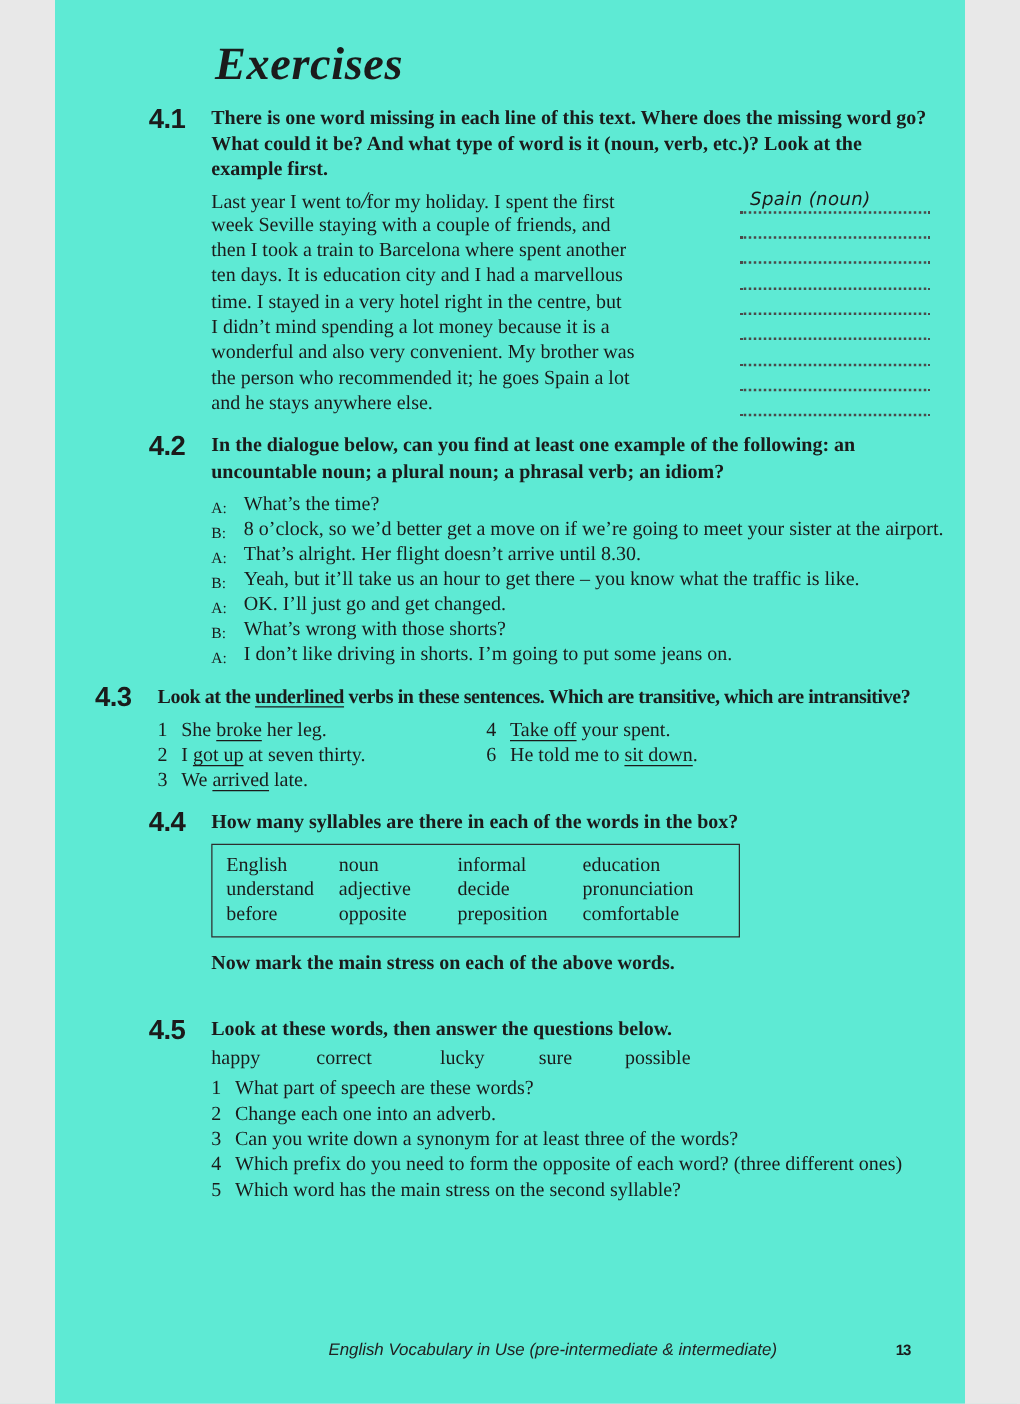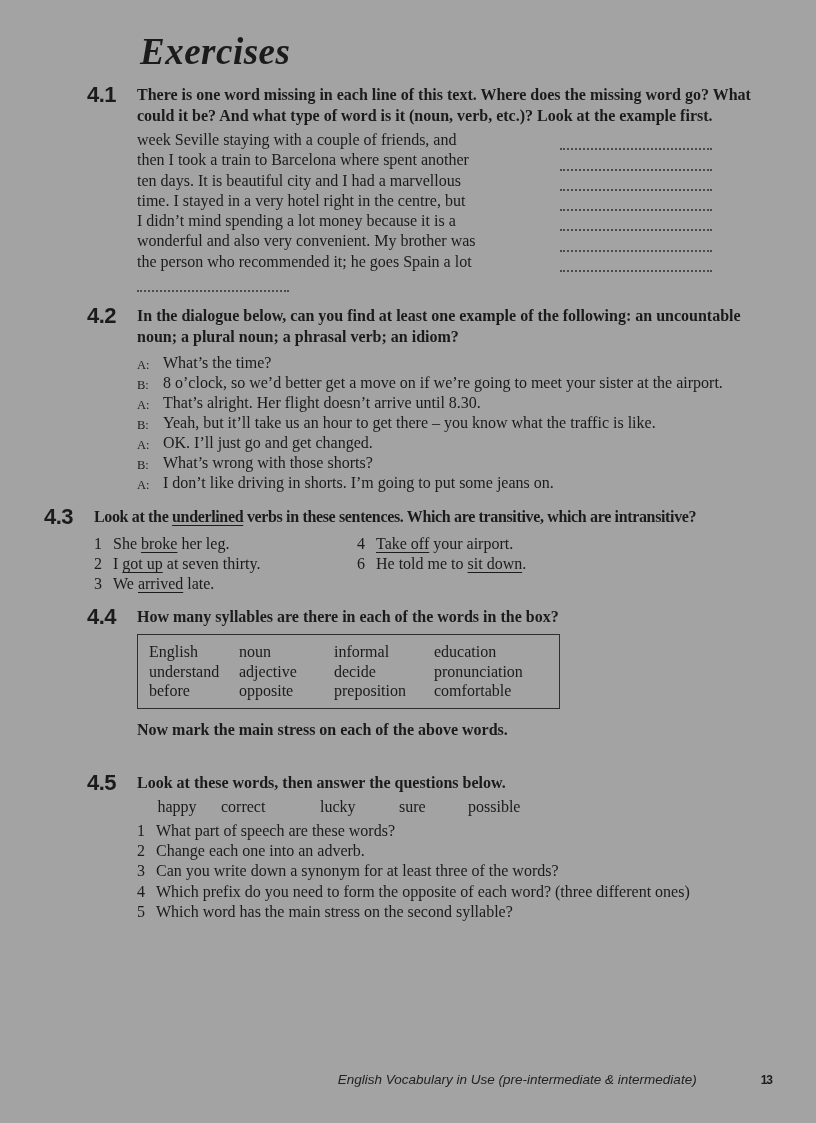--- a/index.html
+++ b/index.html
@@ -1,26 +1,25 @@
 <!DOCTYPE html>
 <html><head>
 <meta charset="utf-8">
 <style>
   * { box-sizing: border-box; margin: 0; padding: 0; }
   html,body { background: #e8e8e8; }
   .page {
     position: relative;
-    width: 816px; height: 1123px;
+    width: 728px; height: 1123px;
     margin: 0 auto;
-    background: #a3a3a3;
+    background: #5eead4;
     color: #1b1b1b;
     font-family: "Liberation Serif", serif;
     font-size: 16px;
     overflow: hidden;
-    padding-left: 12px;
   }
   .page-title {
     padding-top: 30px;
     margin-left: 128px;
     font-size: 37px;
     font-style: italic;
     font-weight: bold;
     letter-spacing: 0.5px;
   }
   .exercise {
@@ -91,34 +90,34 @@
     padding: 7px 11px 8px 11px;
   }
   .box-row {
     display: grid;
     grid-template-columns: 90px 95px 100px auto;
     line-height: 19.3px;
   }
   .followup { margin-top: 12px; font-weight: bold; }
   
   .word-row { margin-top: 2px; height: 21px; line-height: 21px; }
-  .w-0 { display: inline-block; width: 80px; text-align: center; }
+  .w-0 { display: inline-block; width: 80px; }
   .w-1 { display: inline-block; width: 95px; }
   .w-2 { display: inline-block; width: 75px; }
   .w-3 { display: inline-block; width: 65px; }
   .w-4 { display: inline-block; }
   .questions { margin-top: 4px; }
   .q-row { height: 20.3px; line-height: 20.3px; white-space: nowrap; }
   
   .footer {
     position: absolute;
     top: 1072px; right: 44px;
     display: flex;
     align-items: flex-end;
-    gap: 64px;
+    gap: 95px;
     margin-left: 32px;
   }
   .footer-book {
     font-family: "Liberation Sans", sans-serif;
     font-style: italic;
     font-size: 13.5px;
     color: #222;
   }
   .footer-page {
     font-family: "Liberation Sans", sans-serif;
@@ -133,48 +132,55 @@
 <div class="page">
 
   <h1 class="page-title">Exercises</h1>
 
   <section class="exercise ex-41">
     <div class="ex-num">4.1</div>
     <div>
       <p class="instruction">There is one word missing in each line of this text. Where does the missing word go? What could it be? And what type of word is it (noun, verb, etc.)? Look at the example first.</p>
       <div class="passage">
         <div class="passage-row">
+          <div class="p-text"><span>Last year I went to</span><span class="caret-slash">/</span><span>for my holiday. I spent the first</span></div>
+          <div class="p-answer">
+              <span class="handwritten">Spain (noun)</span>
+            </div>
+        </div>
+        <div class="passage-row">
           <div class="p-text">week Seville staying with a couple of friends, and</div>
           <div class="p-answer"></div>
         </div>
         <div class="passage-row">
           <div class="p-text">then I took a train to Barcelona where spent another</div>
           <div class="p-answer"></div>
         </div>
         <div class="passage-row">
-          <div class="p-text">ten days. It is beautiful city and I had a marvellous</div>
+          <div class="p-text">ten days. It is education city and I had a marvellous</div>
           <div class="p-answer"></div>
         </div>
         <div class="passage-row">
           <div class="p-text">time. I stayed in a very hotel right in the centre, but</div>
           <div class="p-answer"></div>
         </div>
         <div class="passage-row">
           <div class="p-text">I didn’t mind spending a lot money because it is a</div>
           <div class="p-answer"></div>
         </div>
         <div class="passage-row">
           <div class="p-text">wonderful and also very convenient. My brother was</div>
           <div class="p-answer"></div>
         </div>
         <div class="passage-row">
           <div class="p-text">the person who recommended it; he goes Spain a lot</div>
           <div class="p-answer"></div>
         </div>
         <div class="passage-row">
+          <div class="p-text">and he stays anywhere else.</div>
           <div class="p-answer"></div>
         </div>
       </div>
     </div>
   </section>
 
   <section class="exercise ex-42">
     <div class="ex-num">4.2</div>
     <div>
       <p class="instruction">In the dialogue below, can you find at least one example of the following: an uncountable noun; a plural noun; a phrasal verb; an idiom?</p>
@@ -212,21 +218,21 @@
   </section>
 
   <section class="exercise ex-43">
     <div class="ex-num">4.3</div>
     <div>
       <p class="instruction tight"><span>Look at the </span><span class="u">underlined</span><span> verbs in these sentences. Which are transitive, which are intransitive?</span></p>
       <div class="items-grid">
         <div><span class="item-num">1</span><span>She </span><span class="u">broke</span><span> her leg.</span></div>
         <div><span class="item-num">2</span><span>I </span><span class="u">got up</span><span> at seven thirty.</span></div>
         <div><span class="item-num">3</span><span>We </span><span class="u">arrived</span><span> late.</span></div>
-        <div><span class="item-num">4</span><span></span><span class="u">Take off</span><span> your airport.</span></div>
+        <div><span class="item-num">4</span><span></span><span class="u">Take off</span><span> your spent.</span></div>
         <div><span class="item-num">6</span><span>He told me to </span><span class="u">sit down</span><span>.</span></div>
       </div>
     </div>
   </section>
 
   <section class="exercise ex-44">
     <div class="ex-num">4.4</div>
     <div>
       <p class="instruction">How many syllables are there in each of the words in the box?</p>
       <div class="word-box">

